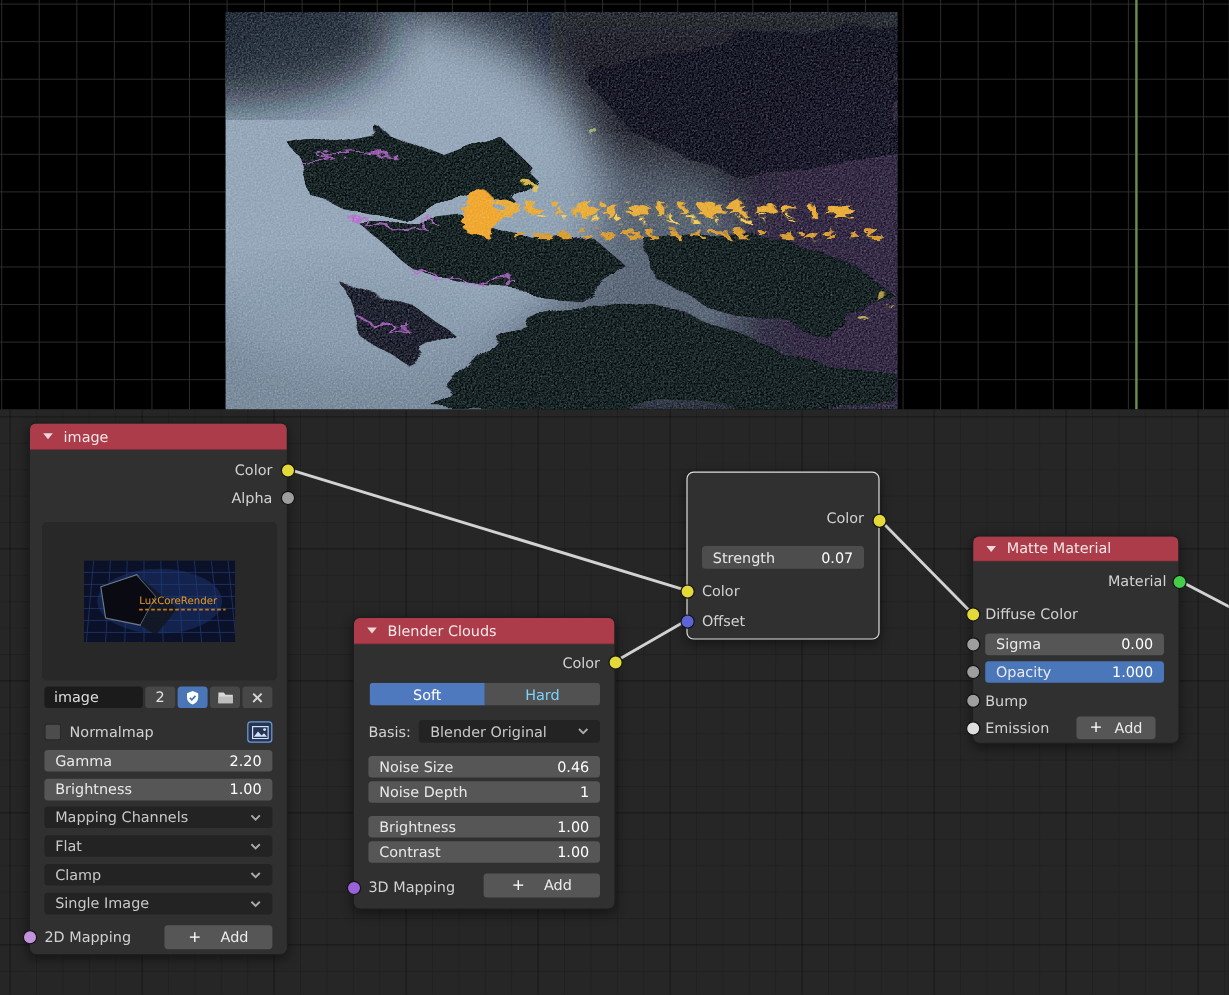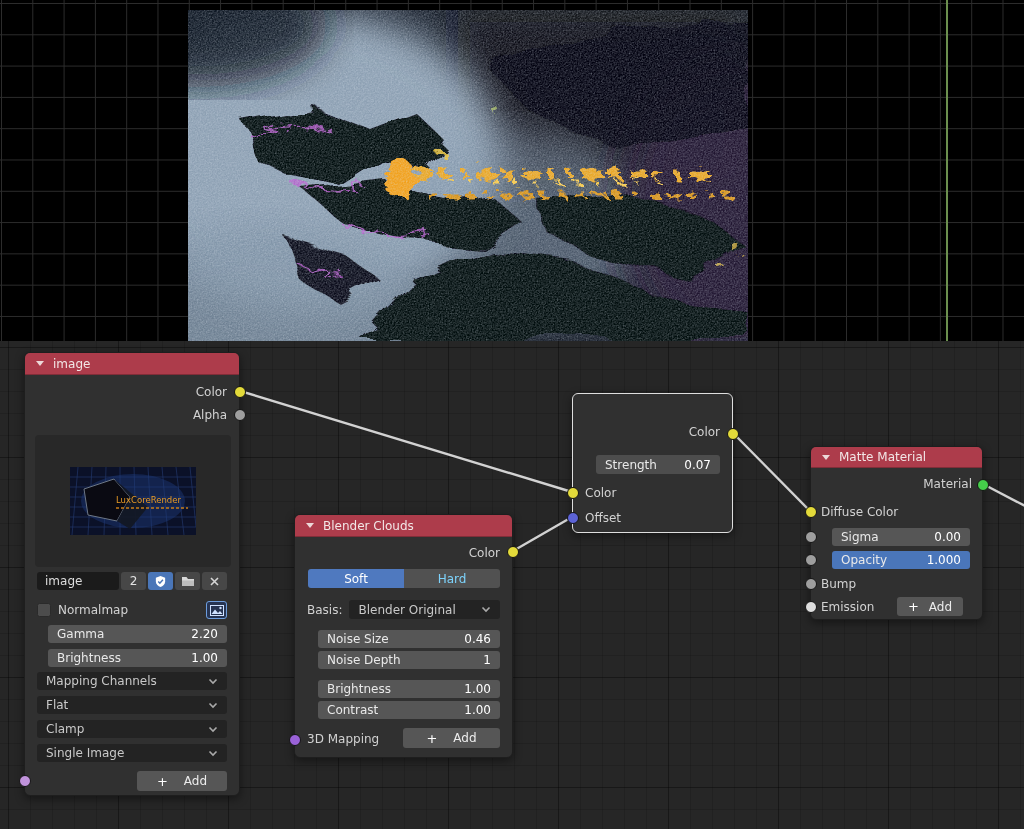--- a/index.html
+++ b/index.html
@@ -41,21 +41,21 @@
     background:#ad3c4b; border-radius:5px 5px 0 0; display:flex; align-items:center;
     gap:9px; padding:0 11px; color:#f2e6e6; border-bottom:1px solid rgba(0,0,0,.25); }
   .tri { width:0; height:0; border-left:4.5px solid transparent;
     border-right:4.5px solid transparent; border-top:5.5px solid #ecd9d9; }
   .row { position:absolute; left:12px; right:12px; height:18px;
     display:flex; align-items:center; gap:7px; }
   .row.out { justify-content:flex-end; }
   .lbl { color:#d2d2d2; white-space:nowrap; }
   .slider { width:100%; height:100%; background:#565656; border-radius:3px;
     display:flex; justify-content:space-between; align-items:center; padding:0 9px;
-    color:#e9e9e9;margin-left:11px; }
+    color:#e9e9e9; }
   .slider .val { color:#fff; }
   .slider.blue { background:#4a76ba; }
   .slider.darker { background:#4d4d4d; }
   .dropdown { width:100%; height:100%; background:#232323; border-radius:3px;
     display:flex; justify-content:space-between; align-items:center; padding:0 9px;
     color:#c9c9c9; }
   .socket { position:absolute; width:12px; height:12px; border-radius:50%;
     border:1px solid #141414; z-index:12; }
   .socket.left { left:-6px; } .socket.right { right:-7px; }
   .sock-yellow { background:#e3da3a; } .sock-gray { background:#9e9e9e; }
@@ -265,20 +265,23 @@
     </div>
     <div class="row" style="top:367px">
       <div class="dropdown">
         <span>Clamp</span>
         <svg width="10" height="7" viewBox="0 0 10 7">
           <path d="M1.5,1.5 L5,5 L8.5,1.5" stroke="#aaa" stroke-width="1.6" fill="none"></path>
           </svg>
       </div>
     </div>
 
+    <div class="row" style="top:419px">
+      <span class="lbl">2D Mapping</span>
+    </div>
     <span class="socket left sock-purple" style="top:422px"></span>
     <div class="btn-add" style="right:12px; top:418px; width:90px;">
       <span class="plus">+</span>
       <span>Add</span>
     </div>
   </div>
 
   <div class="node" style="left:294px; top:514px; width:219px; height:244px;">
     <div class="node-header">
       <span class="tri"></span>

